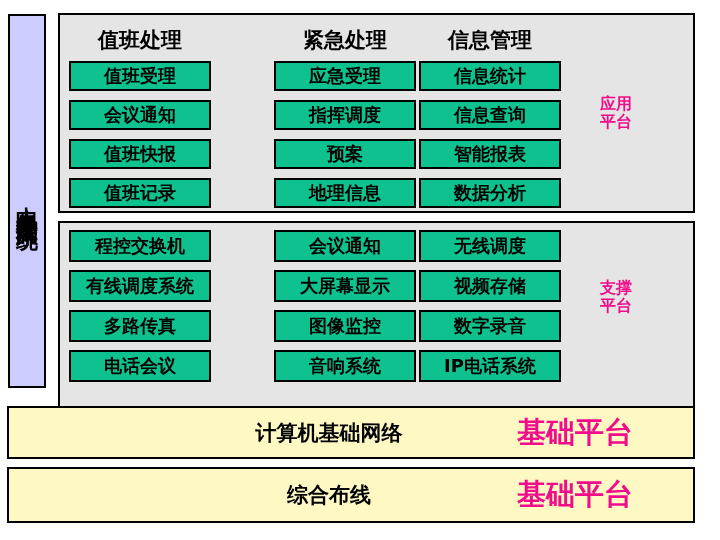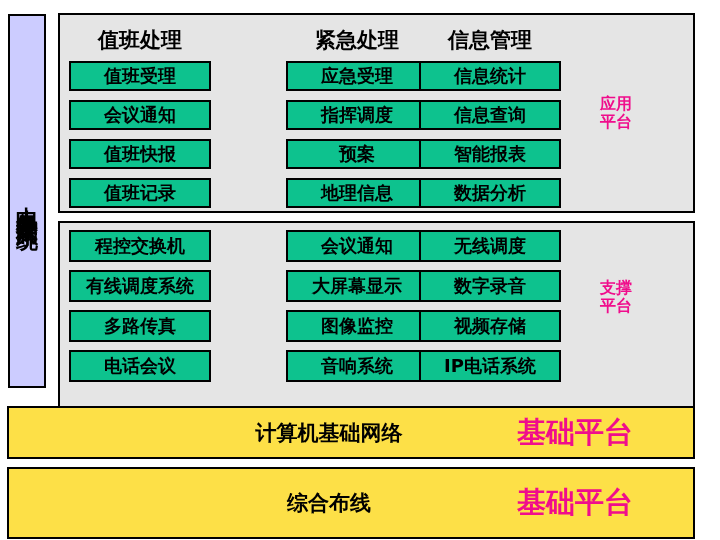--- a/index.html
+++ b/index.html
@@ -41,21 +41,21 @@
     width: 637px;
     background: #e5e5e5;
     border: 2px solid #000;
     box-sizing: border-box;
   }
   .panel-app     { top: 13px;  height: 200px; }
   .panel-support { top: 221px; height: 216px; }
 
   .pcol { position: absolute; width: 142px; }
   .pcol-1 { left: 9px; }
-  .pcol-2 { left: 184px; padding-left: 42px; }
+  .pcol-2 { left: 172px; padding-left: 42px; }
   .pcol-3 { left: 359px; }
   .panel-app .pcol     { top: 12px; }
   .panel-support .pcol { top: 7px; }
 
   .col-header {
     height: 34px;
     font-size: 21px;
     font-weight: bold;
     text-align: center;
     line-height: 26px;
@@ -85,26 +85,26 @@
     white-space: pre-line;
   }
   .panel-app .side-label     { top: 80px; }
   .panel-support .side-label { top: 56px; }
 
   
   .base-bar {
     position: absolute;
     left: 7px;
     width: 688px;
-    background: #fde047;
+    background: #fef9c3;
     border: 2px solid #000;
     box-sizing: border-box;
   }
   .base-bar-1 { top: 406px; height: 53px; }
-  .base-bar-2 { top: 467px; height: 72px; }
+  .base-bar-2 { top: 467px; height: 56px; }
 
   .base-label {
     position: absolute;
     left: 160px; width: 320px;
     top: 50%;
     transform: translateY(-50%);
     text-align: center;
     font-size: 21px;
     font-weight: bold;
   }
@@ -168,22 +168,22 @@
 
     <div class="pcol pcol-2">
       <div class="btn">会议通知</div>
       <div class="btn">大屏幕显示</div>
       <div class="btn">图像监控</div>
       <div class="btn">音响系统</div>
     </div>
 
     <div class="pcol pcol-3">
       <div class="btn">无线调度</div>
+      <div class="btn">视频存储</div>
       <div class="btn">数字录音</div>
-      <div class="btn">视频存储</div>
       <div class="btn">IP电话系统</div>
     </div>
 
     <div class="side-label">支撑
 平台</div>
   </div>
 
   <div class="base-bar base-bar-1">
     <div class="base-label">计算机基础网络</div>
     <div class="base-side-label">基础平台</div>

